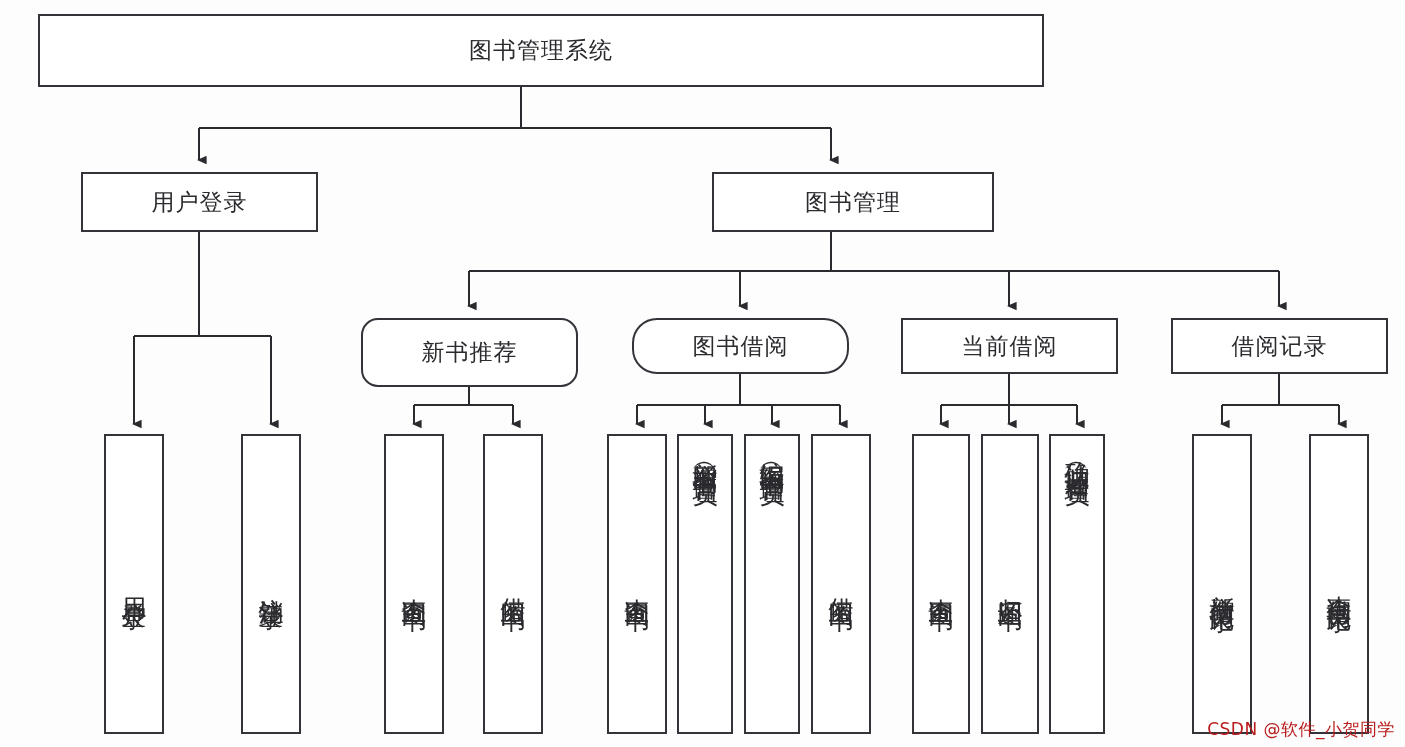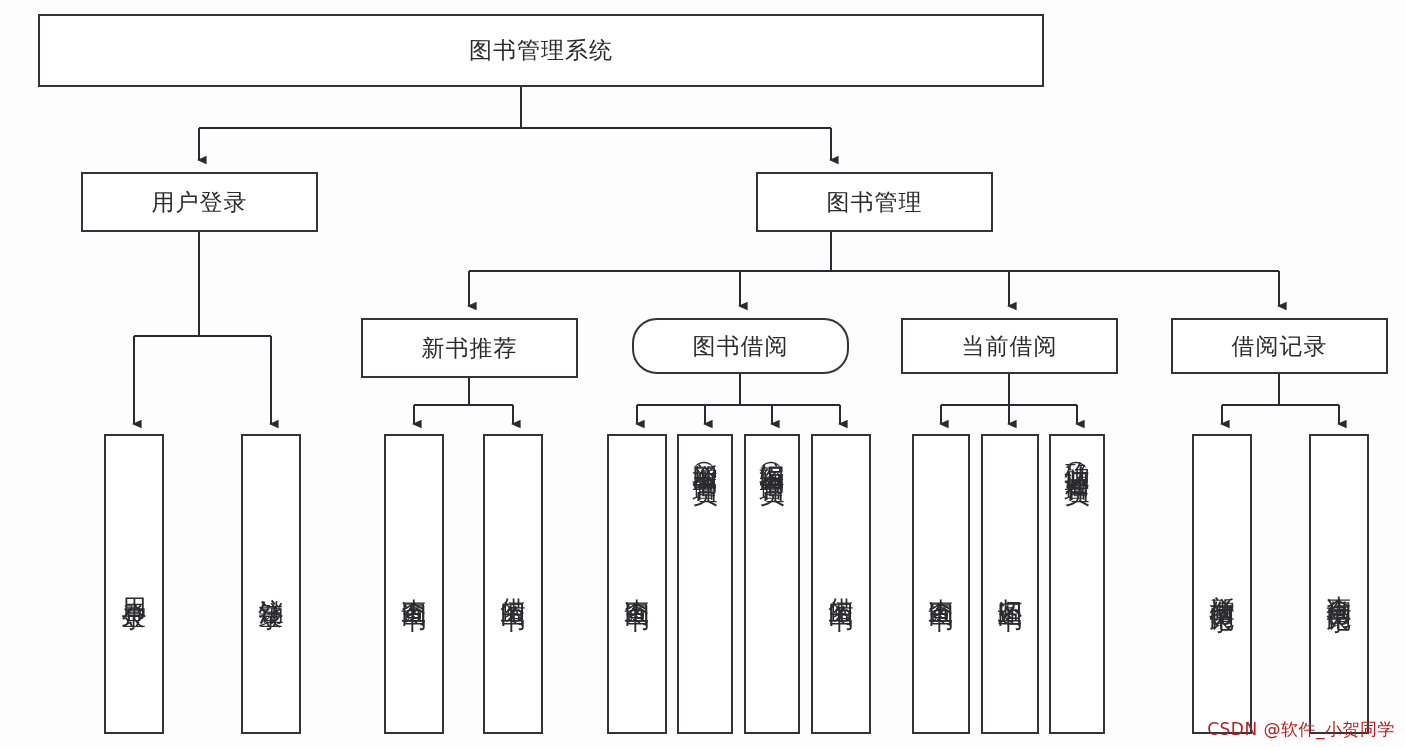--- a/index.html
+++ b/index.html
@@ -122,25 +122,25 @@
     </g>
   </svg>
 
   <div class="node horiz" style="left:6px; top:14px; width:1006px; height:73px;margin-left:32px;">
     <span>图书管理系统</span>
   </div>
 
   <div class="node horiz" style="left:81px; top:172px; width:237px; height:60px;">
     <span>用户登录</span>
   </div>
-  <div class="node horiz" style="left:712px; top:172px; width:237px; height:60px;margin-left:44px;">
+  <div class="node horiz" style="left:712px; top:172px; width:282px; height:60px;">
     <span>图书管理</span>
   </div>
 
-  <div class="node horiz" style="left:361px; top:318px; width:217px; height:60px;">
+  <div class="node horiz" style="left:361px; top:318px; width:217px; height:69px;border-radius:17px;">
     <span>新书推荐</span>
   </div>
   <div class="node horiz" style="left:632px; top:318px; width:217px; height:56px;border-radius:25px;">
     <span>图书借阅</span>
   </div>
   <div class="node horiz" style="left:901px; top:318px; width:217px; height:56px;">
     <span>当前借阅</span>
   </div>
   <div class="node horiz" style="left:1171px; top:318px; width:217px; height:56px;">
     <span>借阅记录</span>

